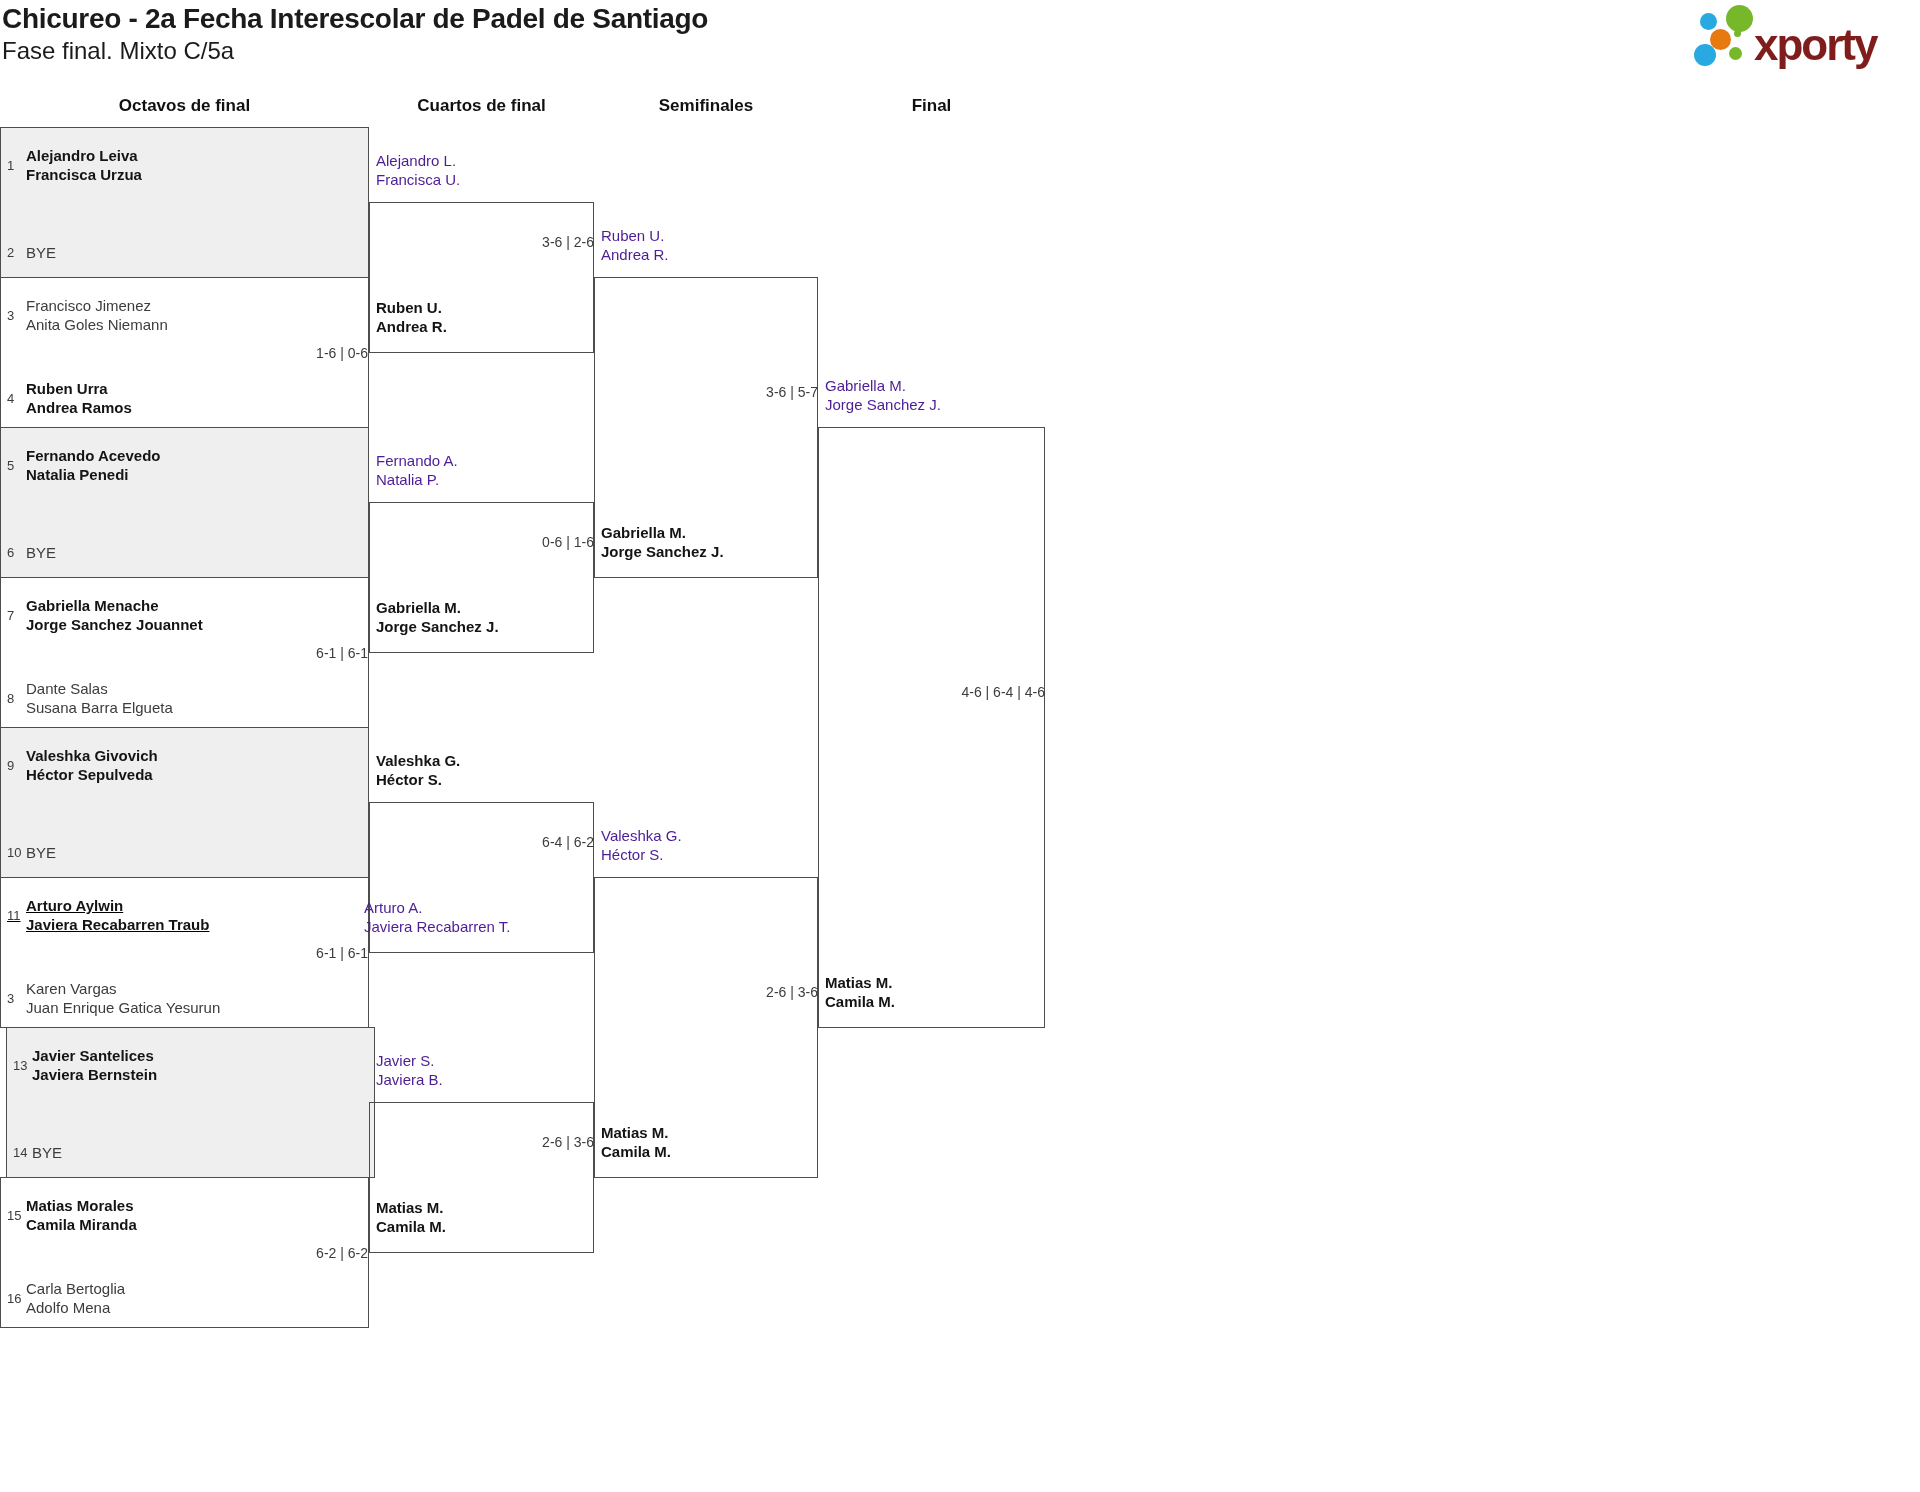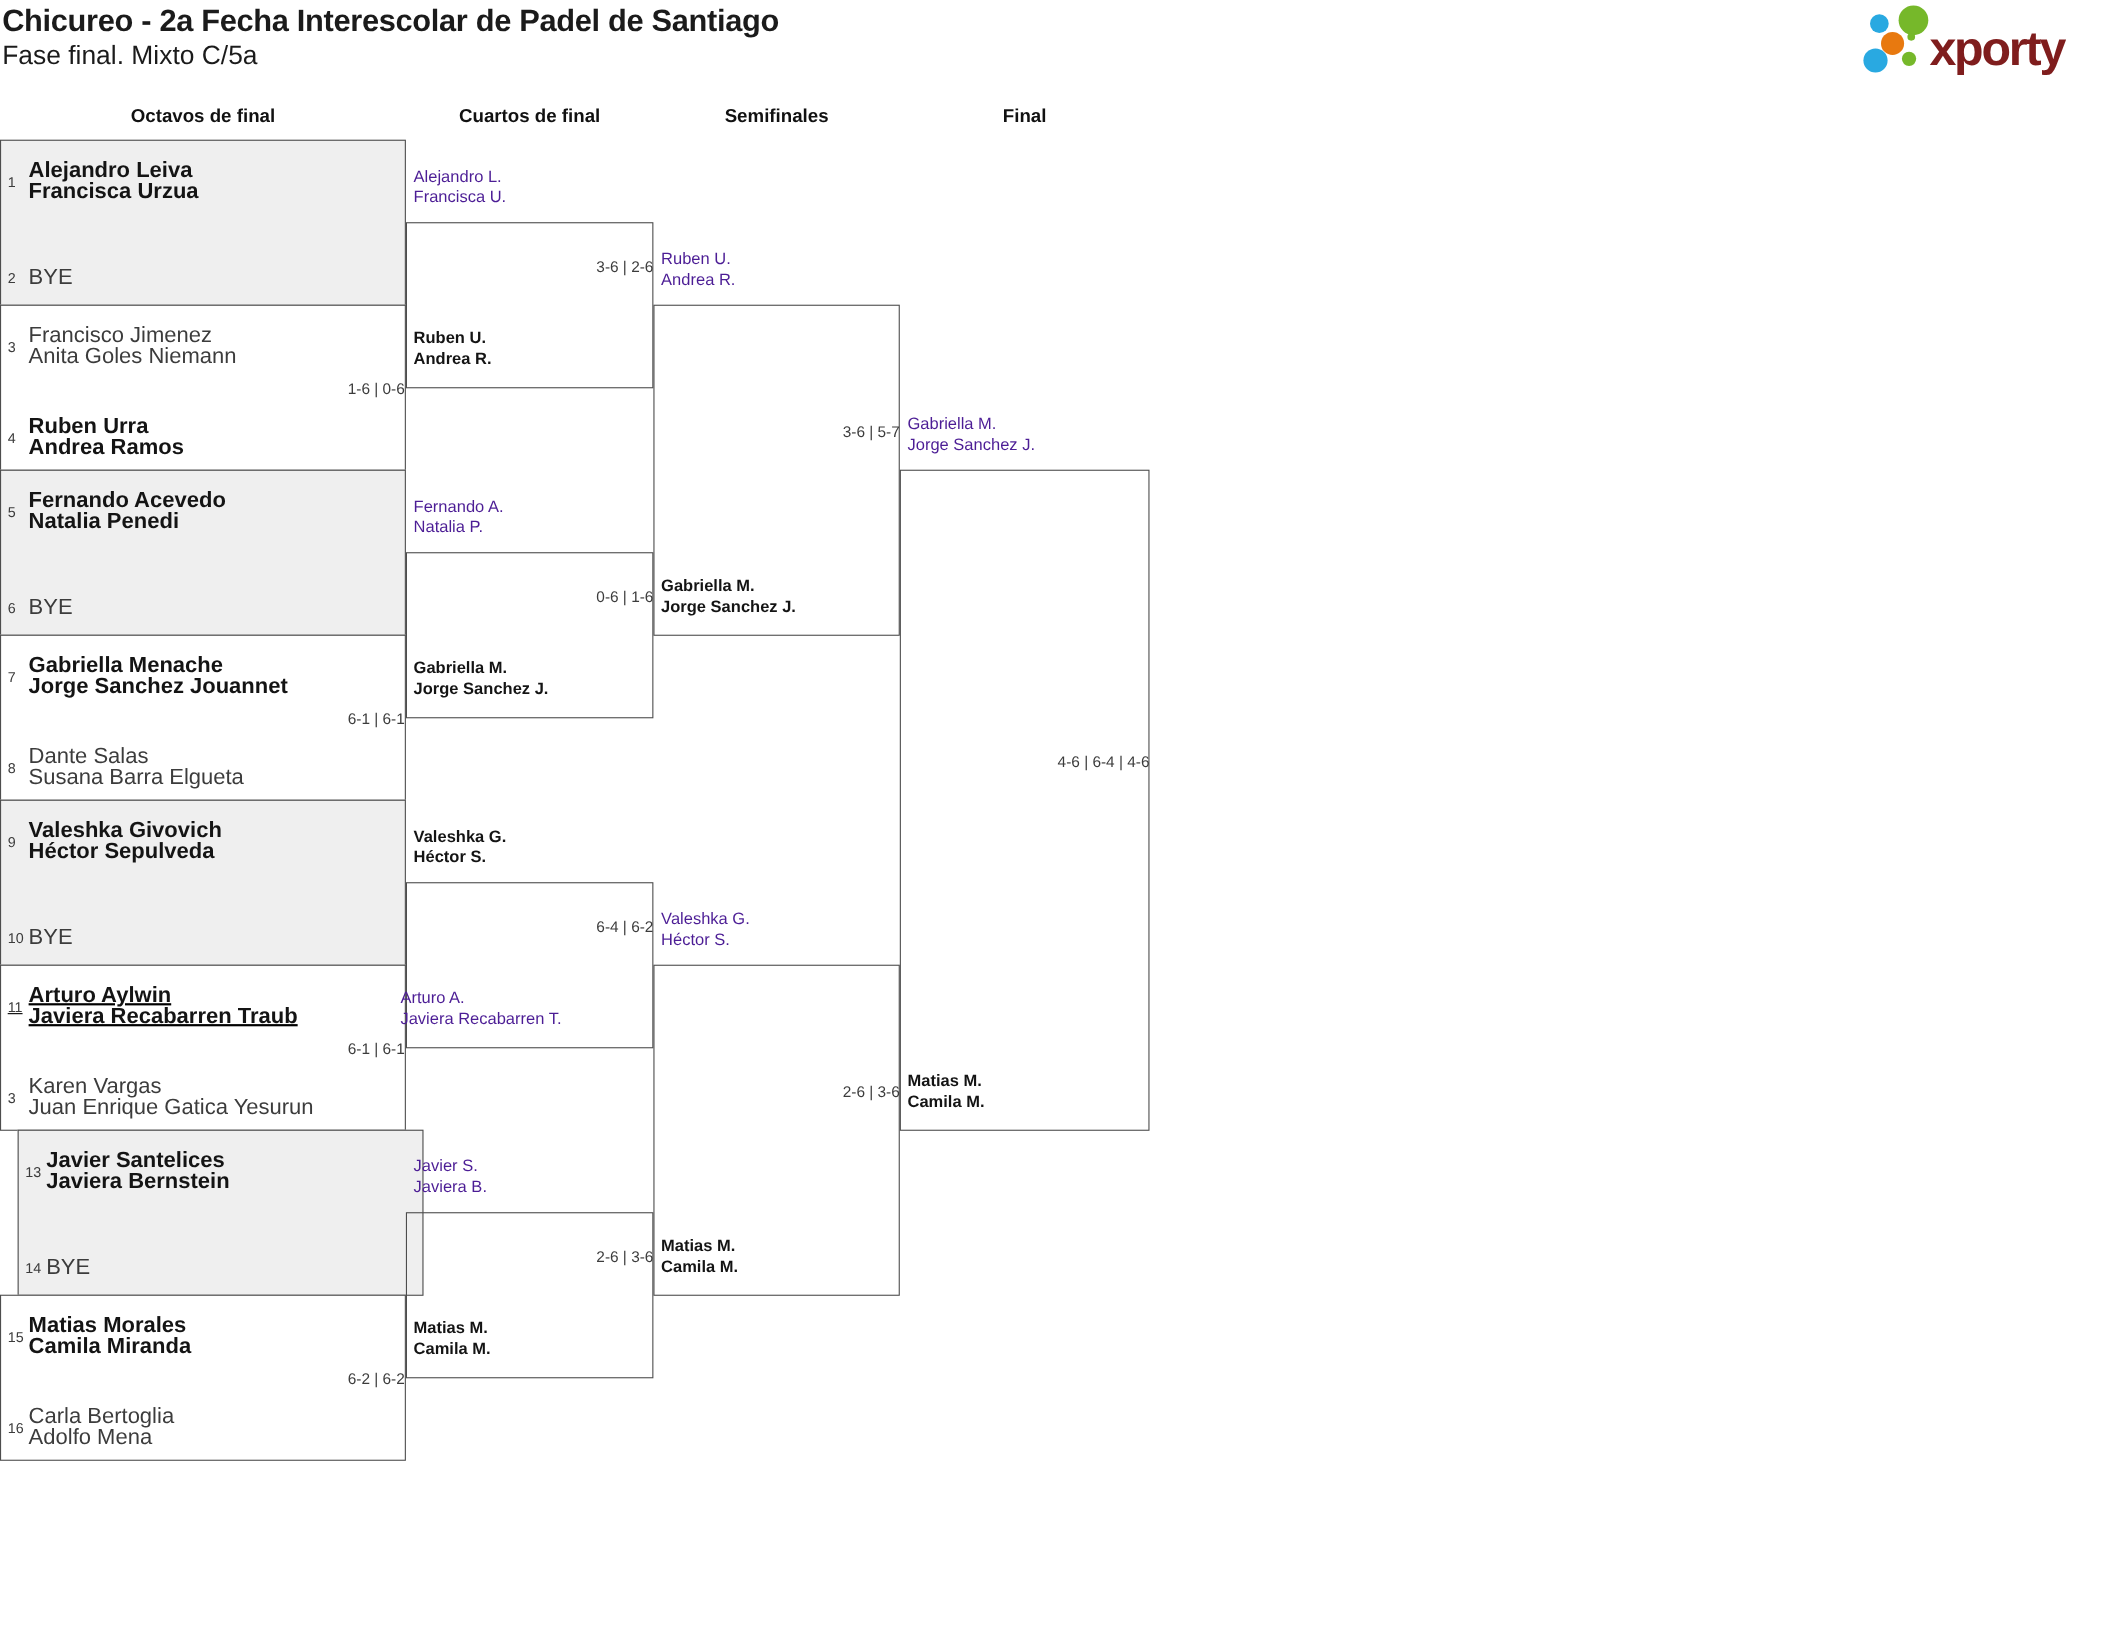--- a/index.html
+++ b/index.html
@@ -14,21 +14,21 @@
   .logo-text { position:absolute; left:1754px; top:22px; font-size:44px; line-height:46px; font-weight:bold; letter-spacing:-2px; }
 
   .round-header { position:absolute; top:96px; text-align:center; font-size:17px; font-weight:bold; color:#111; }
 
   .match-box { position:absolute; background:#fff; border:1px solid #4d4d4d; }
   .match-box.bye { background:#efefef; }
   .round-box { position:absolute; border:1px solid #4d4d4d; background:transparent; }
 
   .team-row { position:absolute; left:6px; right:4px; display:flex; align-items:center; }
   .seed { flex:0 0 19px; font-size:13px; color:#3c3c3c; }
-  .names { font-size:20px; line-height:19px; color:#3c3c3c; }
+  .names { font-size:15px; line-height:19px; color:#3c3c3c; }
   .team-row.winner .names { font-weight:bold; color:#141414; }
   .name-line { white-space:nowrap; }
 
   .score { position:absolute; font-size:14px; color:#3c3c3c; text-align:right; transform:translateY(-50%); white-space:nowrap; }
   .oct-score { left:0; right:0; top:50%; }
 
   .team-label { position:absolute; font-size:15px; line-height:19px; color:#4c1d95; transform:translateY(-100%); }
   .team-label.winner { font-weight:bold; color:#141414; }
 </style>
 </head>
@@ -141,21 +141,21 @@
       </div>
       <div class="team-row bottom" style="bottom: 10px;">
         <div class="seed">3</div>
         <div class="names">
           <div class="name-line">Karen Vargas</div>
           <div class="name-line">Juan Enrique Gatica Yesurun</div>
         </div>
       </div>
       <div class="score oct-score">6-1 | 6-1</div>
     </div>
-    <div class="match-box bye" style="left: 16px; top: 1027px; width: 369px; height: 151px; border-color: rgb(77, 77, 77); background: rgb(239, 239, 239);">
+    <div class="match-box bye" style="left: 6px; top: 1027px; width: 369px; height: 151px; border-color: rgb(77, 77, 77); background: rgb(239, 239, 239);">
       <div class="team-row top winner" style="top: 18px;">
         <div class="seed">13</div>
         <div class="names">
           <div class="name-line">Javier Santelices</div>
           <div class="name-line">Javiera Bernstein</div>
         </div>
       </div>
       <div class="team-row bottom" style="bottom: 15px;">
         <div class="seed">14</div>
         <div class="names">

